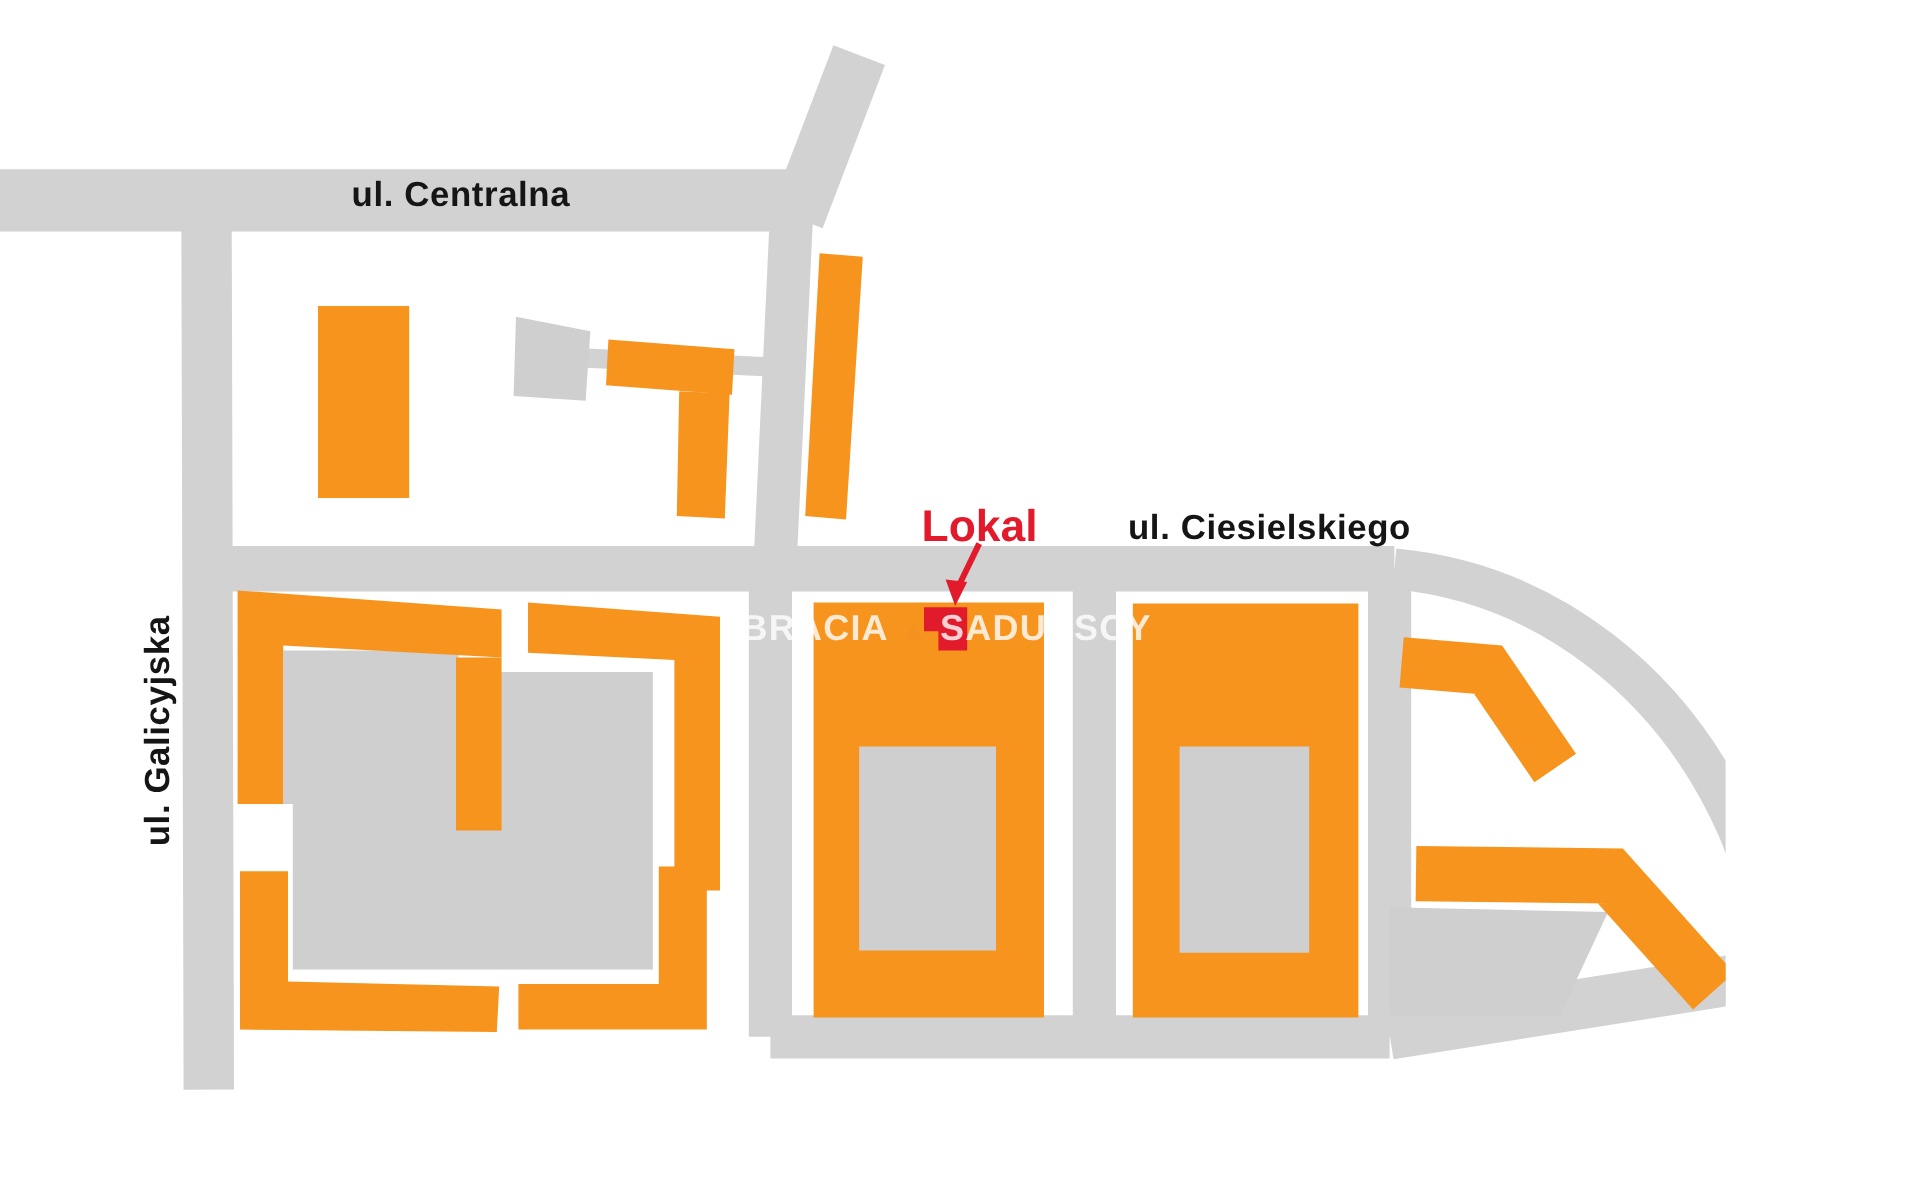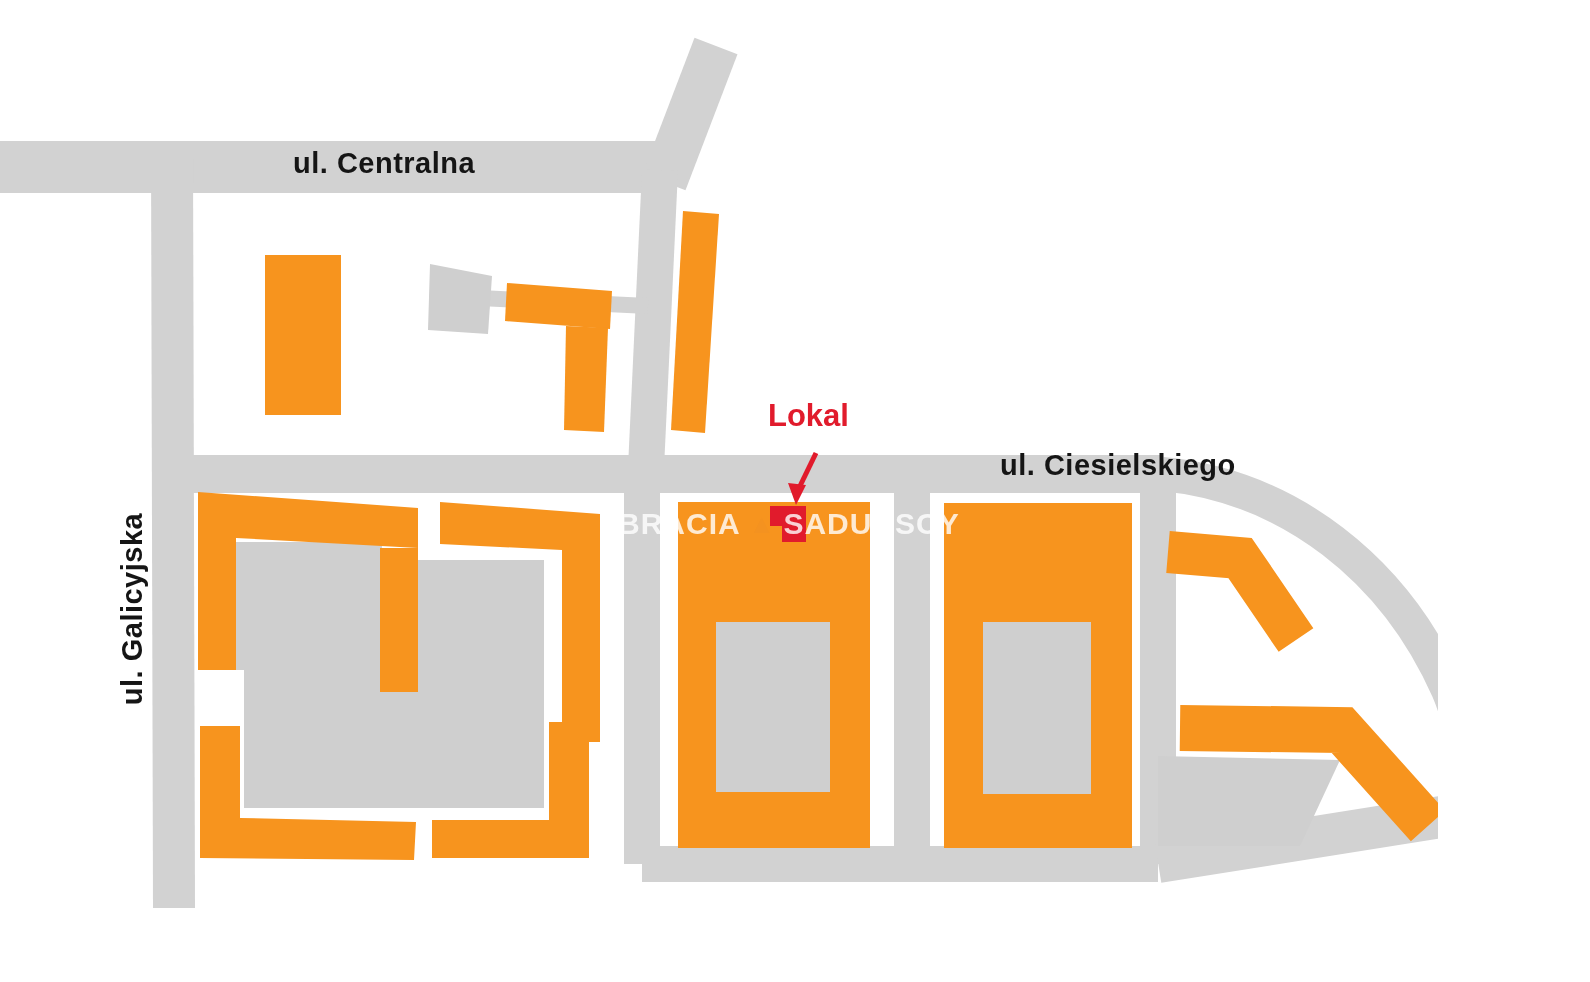--- a/index.html
+++ b/index.html
@@ -3,22 +3,22 @@
 <meta charset="utf-8">
 <style>
   html,body{margin:0;padding:0;background:#ffffff;}
   body{font-family:"Liberation Sans",sans-serif;}
   .map-wrap{position:relative;width:1438px;height:982px;background:#ffffff;overflow:hidden;text-decoration:underline;}
   svg{position:absolute;left:0;top:0;}
   .lbl{position:absolute;font-weight:700;color:#151515;white-space:nowrap;}
   .street{font-size:29px;letter-spacing:0.5px;}
   .street-left{left:132px;top:609px;transform:translate(-50%,-50%) rotate(-90deg);transform-origin:center;}
   .street-top{left:293px;top:147px;}
-  .street-right{left:1000px;top:424px;margin-top:25px;}
-  .lokal{left:768px;top:398px;font-size:31px;color:#e11b2c;}
+  .street-right{left:940px;top:424px;}
+  .lokal{left:768px;top:418px;font-size:37px;color:#e11b2c;}
   .watermark{left:618px;top:462px;font-size:30px;letter-spacing:1px;color:rgba(255,255,255,0.80);display:flex;align-items:center;gap:8px;margin-top:45px;}
   .watermark .tri{color:rgba(243,146,33,0.85);font-size:26px;line-height:1;}
 </style>
 </head>
 <body>
 
 <div class="map-wrap">
   <svg id="map-svg" width="1590" height="982" viewBox="0 0 1590 982">
       <path d="M 0 167 L 657 167" fill="none" stroke="#d2d2d2" stroke-width="52"></path>
       <path d="M 716 46 L 664 182" fill="none" stroke="#d2d2d2" stroke-width="46"></path>

